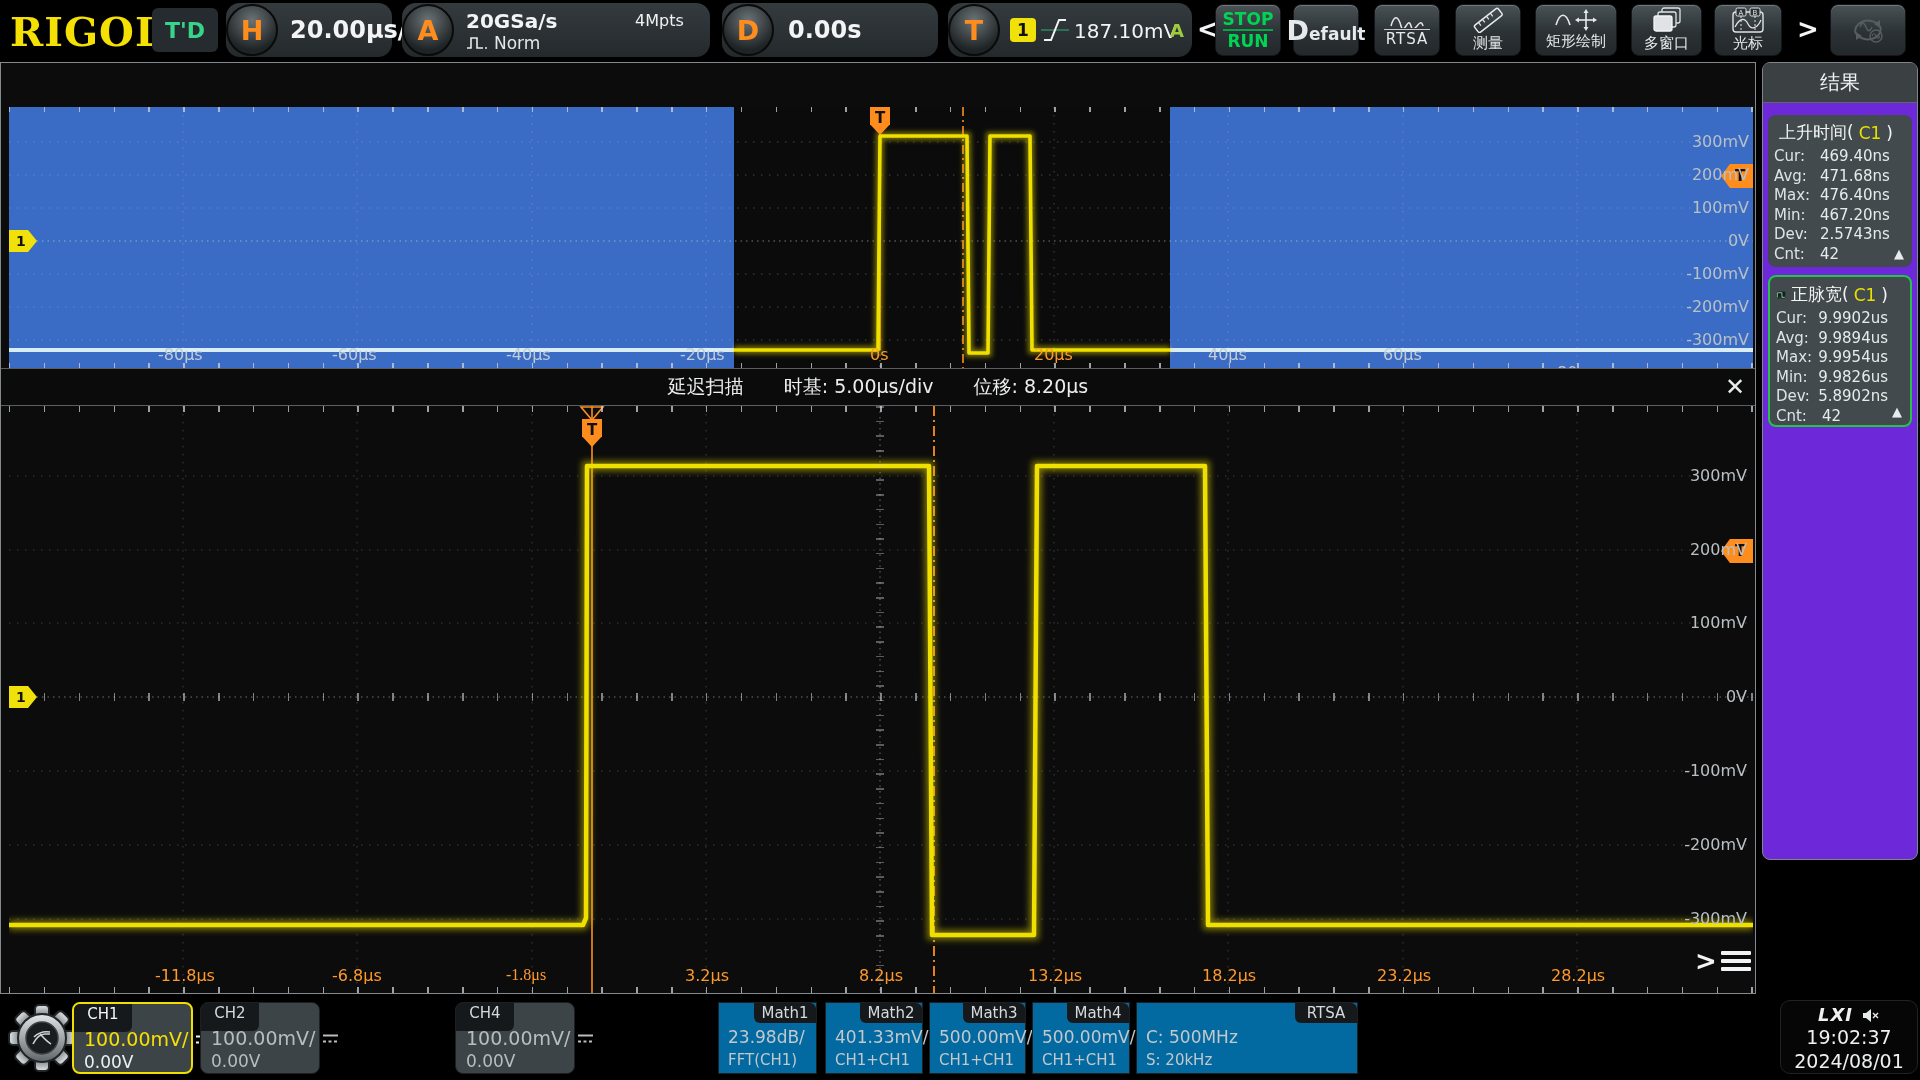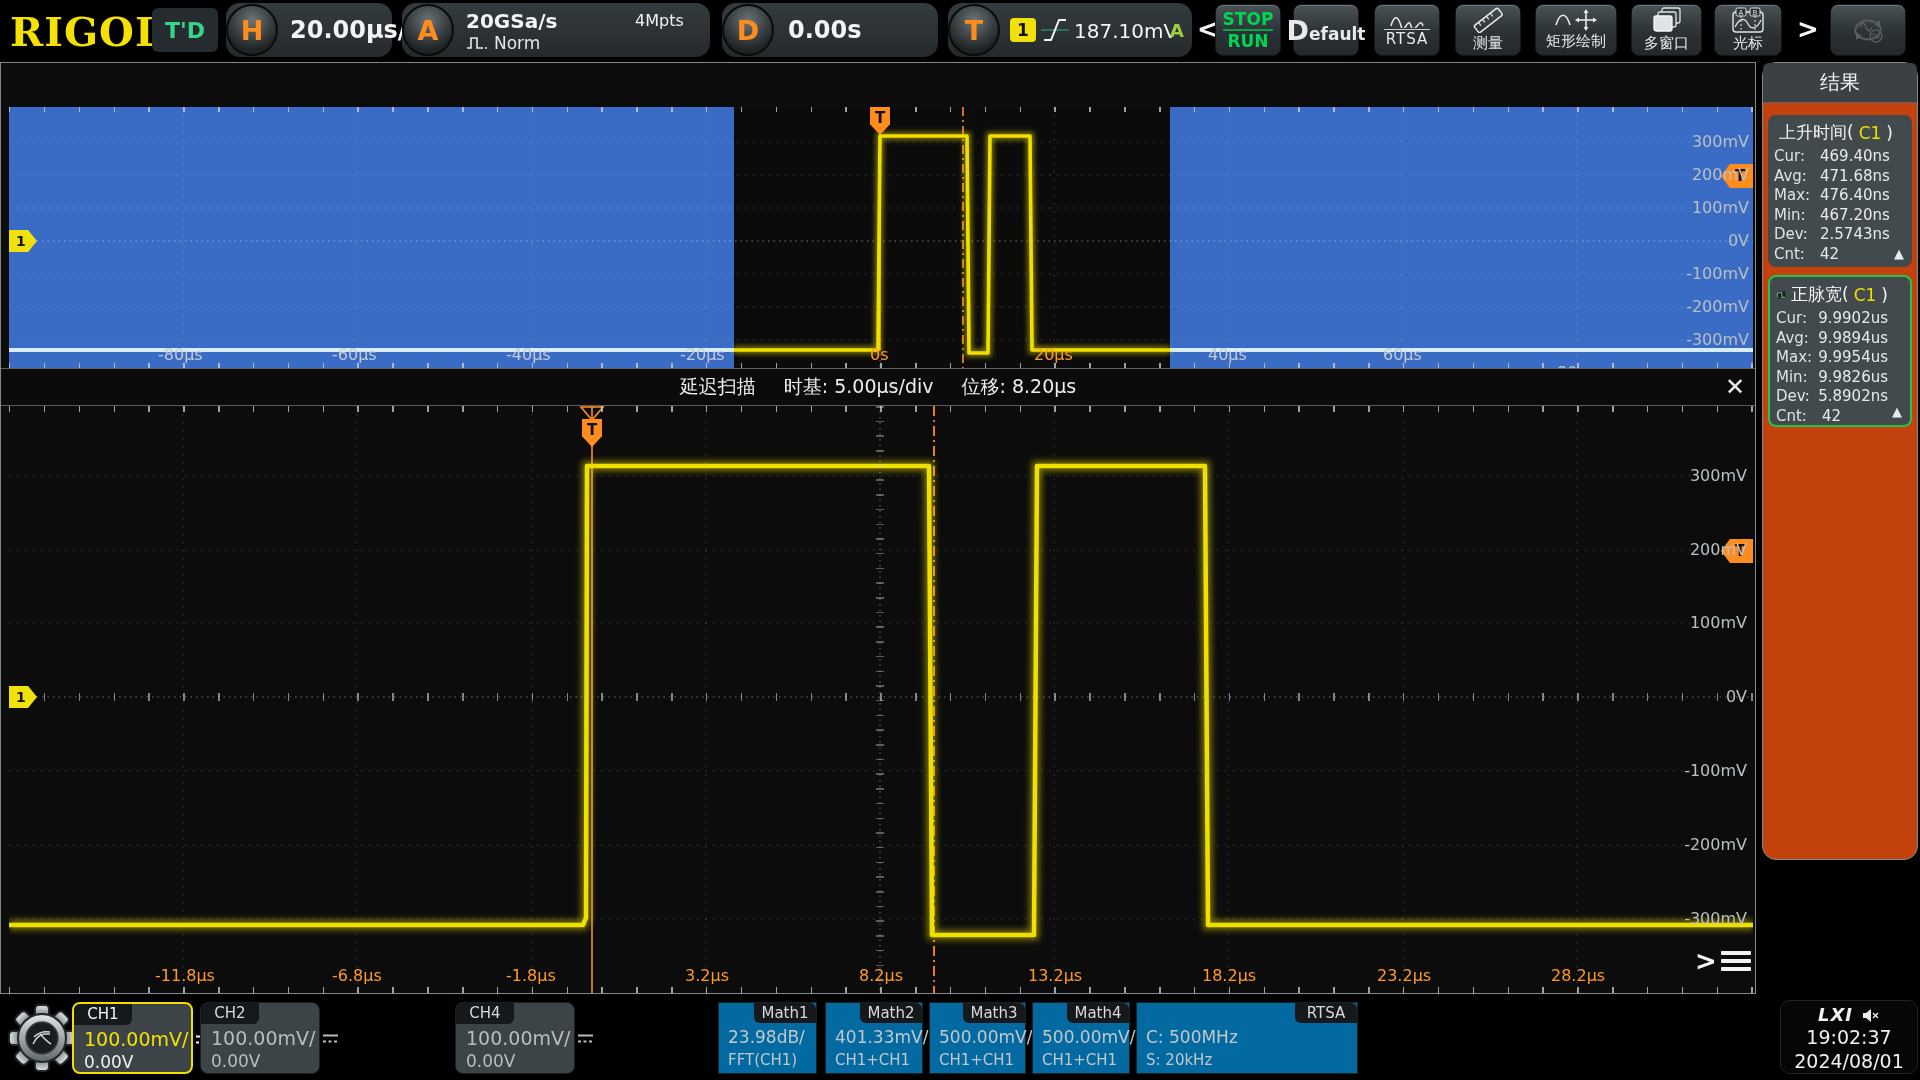--- a/index.html
+++ b/index.html
@@ -58,46 +58,46 @@
     color:#111; font-size:15px; font-weight:bold; text-align:center; line-height:24px;
     padding-left:6px; }
 
   .tickrow-h { position:absolute;
     background:repeating-linear-gradient(90deg, rgba(205,212,218,.75) 0 1.5px, transparent 1.5px 34.85px); }
   .tickcol-v { position:absolute;
     background:repeating-linear-gradient(180deg, rgba(205,212,218,.5) 0 1.5px, transparent 1.5px 14.7px); }
 
   .delaybar { left:0; top:305px; width:1754px; height:38px; background:#0b0b0b;
     border-top:1px solid #585e61; border-bottom:1px solid #585e61;
-    display:flex; align-items:center; justify-content:center; gap:28px;
+    display:flex; align-items:center; justify-content:center; gap:40px;
     color:#eceeee; font-size:19px; }
   .closex { position:absolute; right:10px; top:4px; color:#e8ebec; font-size:24px;
     cursor:pointer; }
 
   
-  #rpanel { left:1762px; top:62px; width:156px; height:798px; background:#c2410c;
-    border:1px solid #80868a; border-radius:14px; }
+  #rpanel { left:1762px; top:62px; width:156px; height:798px; background:#6d28d9;
+    border:1px solid #80868a; border-radius:8px; }
   #rpanel .rhead { position:absolute; left:0; top:0; width:154px; height:40px;
     background:#3b4143; border-bottom:1px solid #60666a; color:#f0f2f3; font-size:20px;
     display:flex; align-items:center; justify-content:center;
     border-radius:6px 6px 0 0; }
   .mblock { position:absolute; left:5px; width:144px; background:#424a4d;
     border-radius:8px; padding:6px 22px 4px 6px; }
   .mhead { display:flex; align-items:center; gap:5px; color:#f2f4f5; font-size:17px;
     white-space:nowrap; margin-bottom:3px; }
   .mhead .chan { color:#e8e000; }
   .mrow { display:flex; font-size:15px; line-height:19.5px; color:#e8ebec; }
   .mrow .k { width:46px; color:#dfe3e5; }
   .mrow .v { }
   .uparrow { position:absolute; right:8px; bottom:6px; color:#e8ebec; font-size:13px; }
 
   
   .chbox { top:1002px; height:72px; background:#3d4447; border-radius:8px;
     border:1px solid #1c2022; }
-  .chbox .tab { position:absolute; top:0; left:0; width:58px; height:21px;
+  .chbox .tab { position:absolute; top:0; left:0; width:58px; height:28px;
     background:#16191b; border-radius:6px 0 6px 0; color:#d6dadc; font-size:15px;
     text-align:center; line-height:20px; }
   .chbox .r1 { position:absolute; left:10px; top:24px; font-size:19px;
     display:flex; align-items:center; gap:7px; white-space:nowrap; }
   .chbox .r2 { position:absolute; left:10px; top:48px; font-size:17px; }
   .gray-ch { color:#b8bdc0; }
   .mathbox { top:1002px; height:72px; background:#0369a1; border-radius:0;
     border:1px solid #1c2022; }
   .mathbox .tab { position:absolute; top:0; right:0; width:62px; height:20px;
     background:#16191b; border-radius:0 6px 0 6px; color:#d6dadc; font-size:15px;
@@ -379,21 +379,21 @@
       <div class="plotlab vl" style="left:1668px; top:60px;">300mV</div>
       <div class="plotlab vl" style="left:1668px; top:134px;">200mV</div>
       <div class="plotlab vl" style="left:1668px; top:207px;">100mV</div>
       <div class="plotlab vl" style="left:1668px; top:281px;">0V</div>
       <div class="plotlab vl" style="left:1668px; top:355px;">-100mV</div>
       <div class="plotlab vl" style="left:1668px; top:429px;">-200mV</div>
       <div class="plotlab vl" style="left:1668px; top:503px;">-300mV</div>
 
       <div class="plotlab tl-orange" style="left:146px; top:560px;">-11.8μs</div>
       <div class="plotlab tl-orange" style="left:323px; top:560px;">-6.8μs</div>
-      <div class="plotlab tl-orange" style="left:497px; top:560px;">-1.8μs</div>
+      <div class="plotlab tl-orange" style="left:497px; top:560px;font-family:Liberation Serif, serif;">-1.8μs</div>
       <div class="plotlab tl-orange" style="left:676px; top:560px;">3.2μs</div>
       <div class="plotlab tl-orange" style="left:850px; top:560px;">8.2μs</div>
       <div class="plotlab tl-orange" style="left:1019px; top:560px;">13.2μs</div>
       <div class="plotlab tl-orange" style="left:1193px; top:560px;">18.2μs</div>
       <div class="plotlab tl-orange" style="left:1368px; top:560px;">23.2μs</div>
       <div class="plotlab tl-orange" style="left:1542px; top:560px;">28.2μs</div>
 
       <div class="abs" style="left:1686px; top:540px; display:flex; align-items:center; gap:4px;">
         <span style="color:#f1f3f4; font-size:26px; font-weight:bold;">&gt;</span>
         <span style="display:inline-block;">

